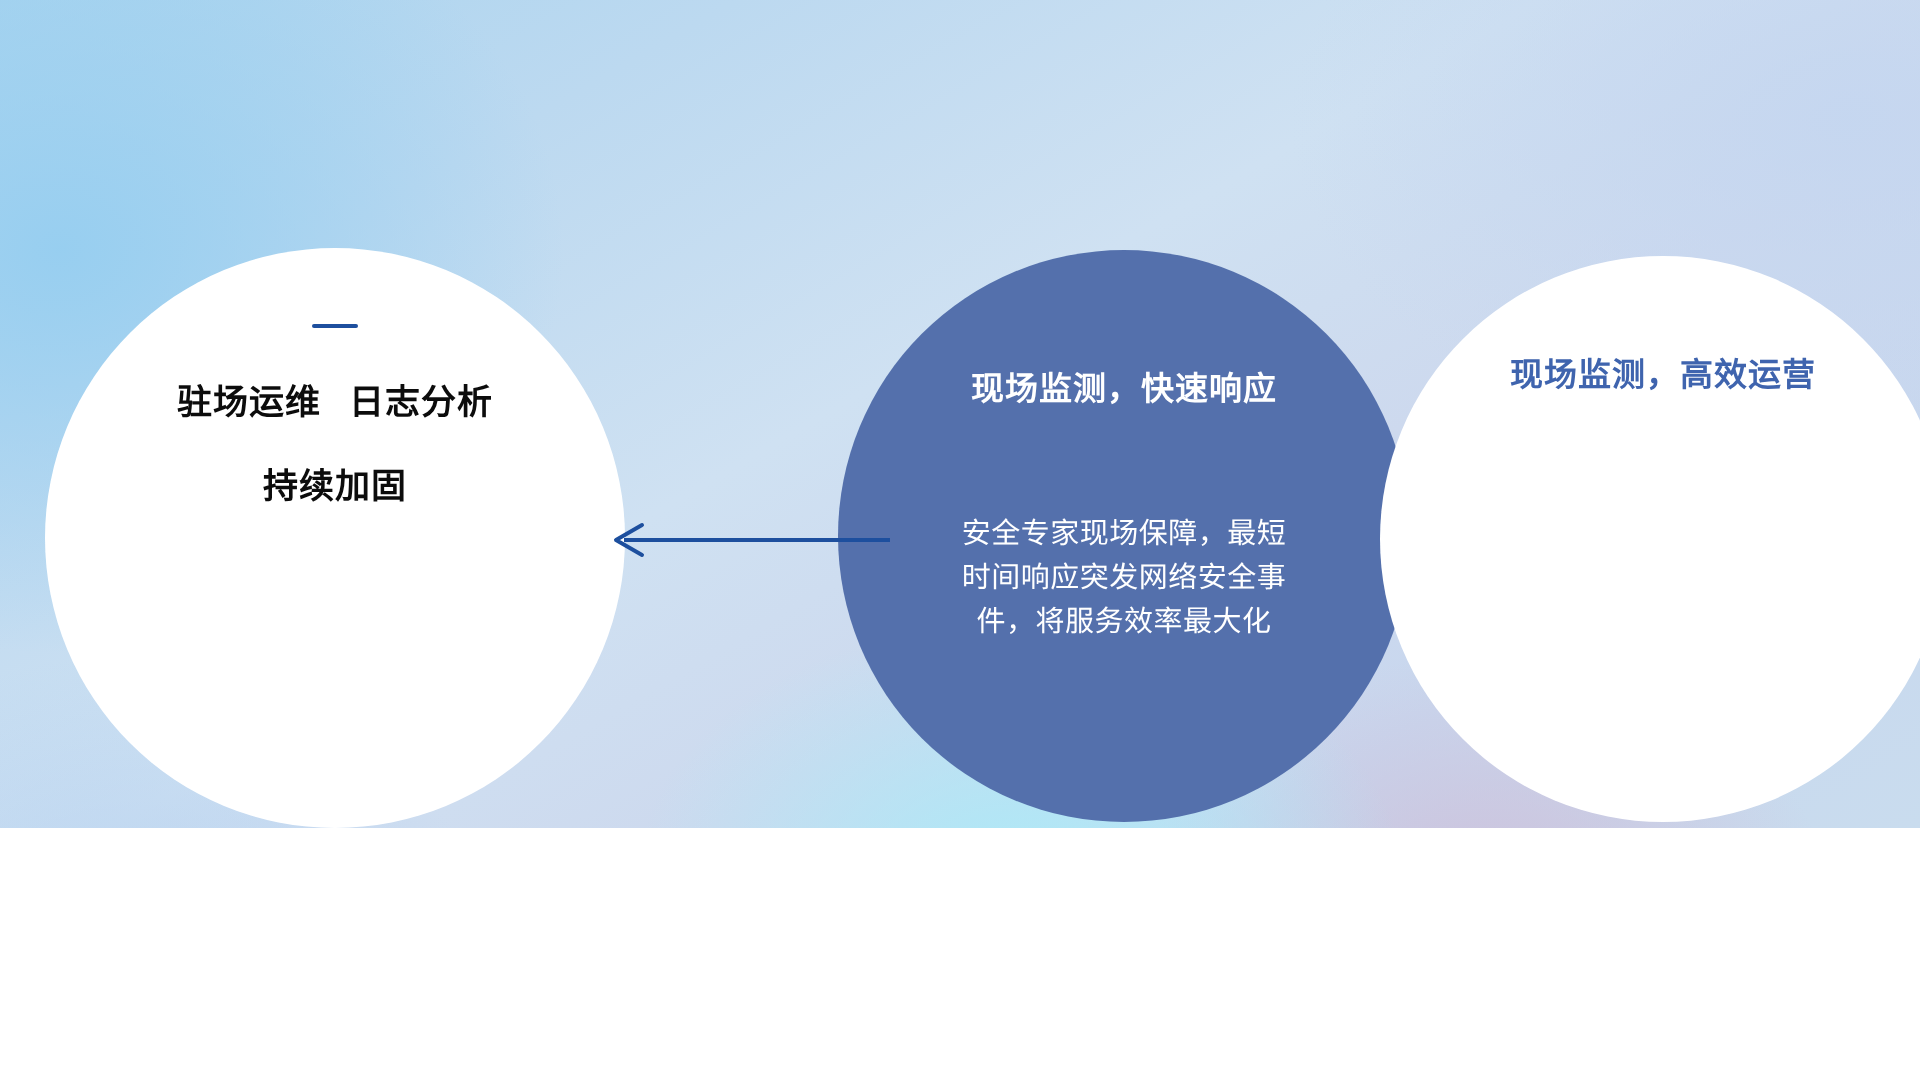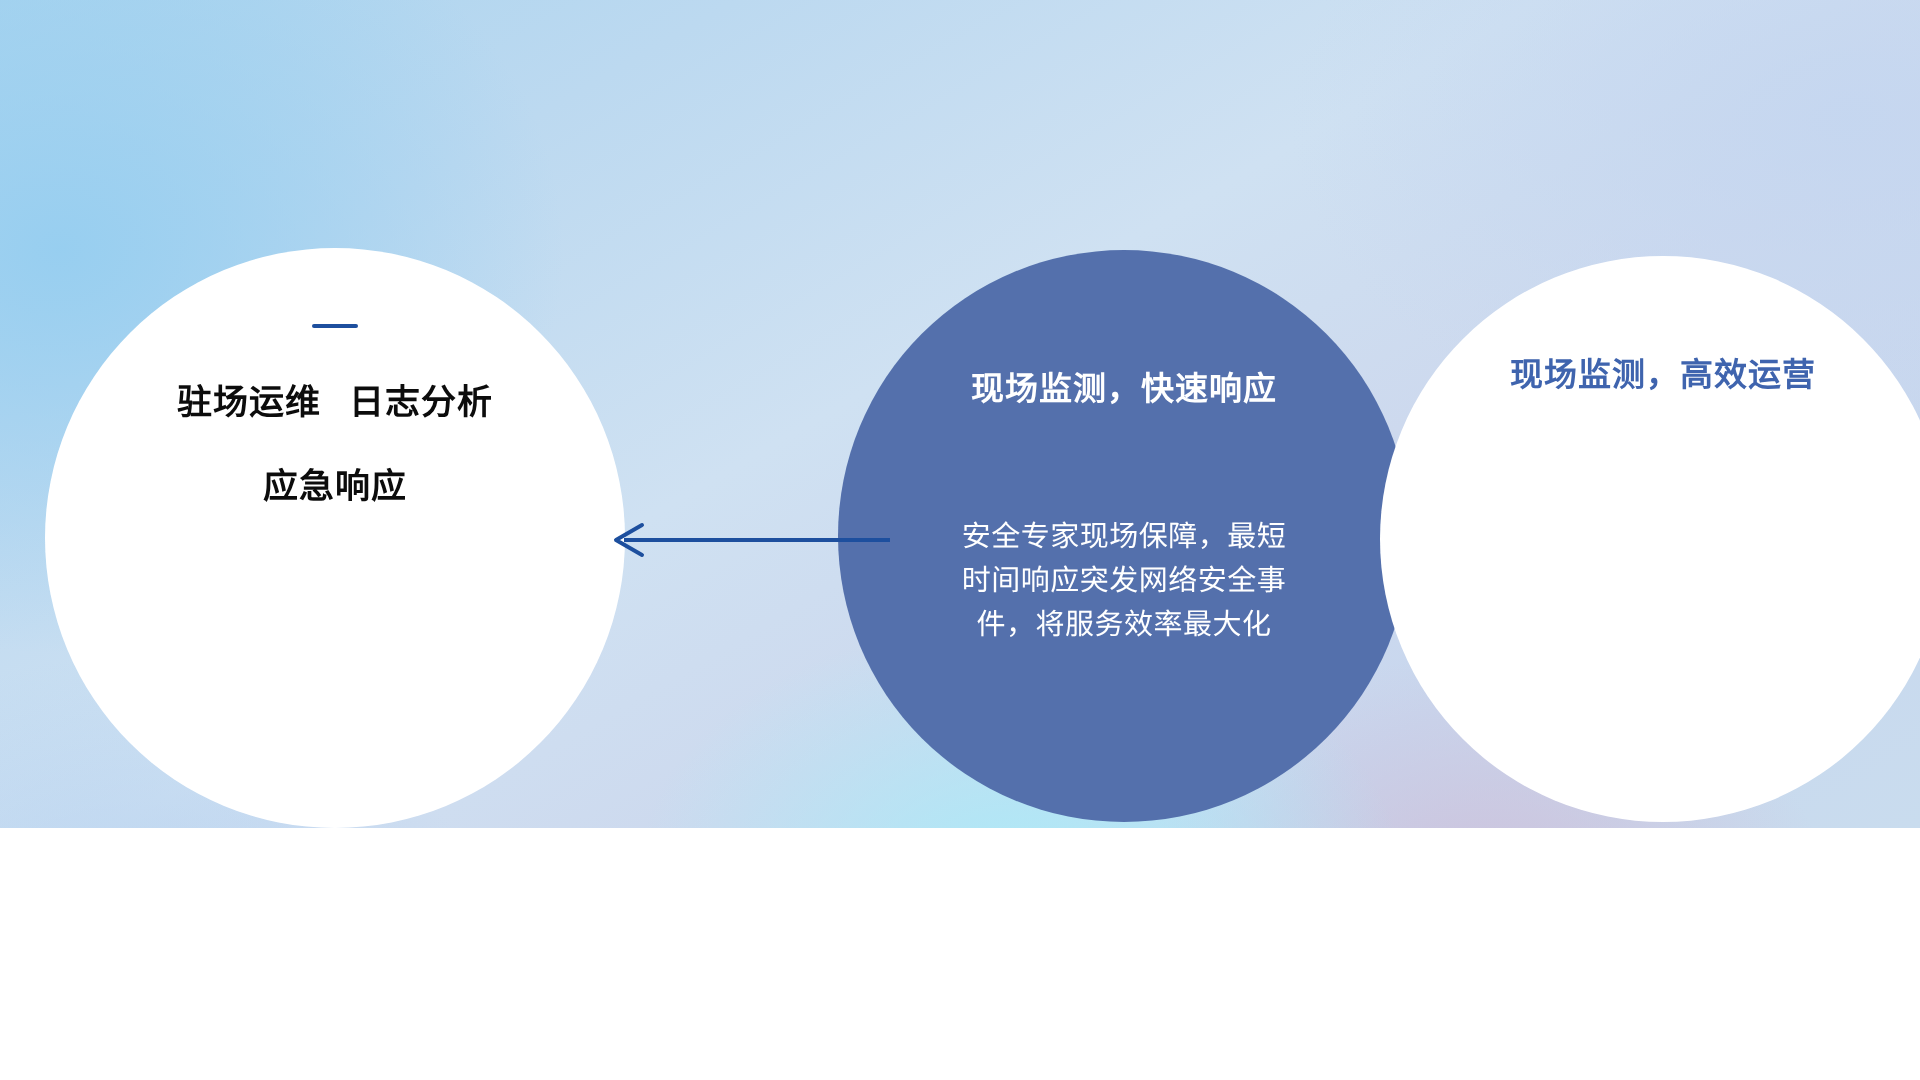--- a/index.html
+++ b/index.html
@@ -95,20 +95,21 @@
     letter-spacing:1px;
     white-space:nowrap;
   }
   #center-body {
     margin-top:68px;
     font-size:29px;
     line-height:1.52;
     color:#ffffff;
     width:330px;
     letter-spacing:0.5px;
+    font-family:Liberation Mono, monospace;
   }
 
   
   #right-content {
     position:absolute;
     left:1380px; top:256px;
     width:566px; height:566px;
     z-index:6;
     display:flex;
     flex-direction:column;
@@ -159,21 +160,21 @@
   </div>
 
   <div id="left-content">
     <div id="left-rule"></div>
 
     <div class="left-line">
       <span>驻场运维</span><span class="gap"></span><span>日志分析</span>
     </div>
 
 
-    <div class="left-line last">应急响应</div>
+    <div class="left-line last">持续加固</div>
   </div>
 
   <div id="center-content">
     <div id="center-title">现场监测，快速响应</div>
     <div id="center-body">安全专家现场保障，最短时间响应突发网络安全事件，将服务效率最大化</div>
   </div>
 
   <div id="right-content">
     <div id="right-title">现场监测，高效运营</div>
   </div>

